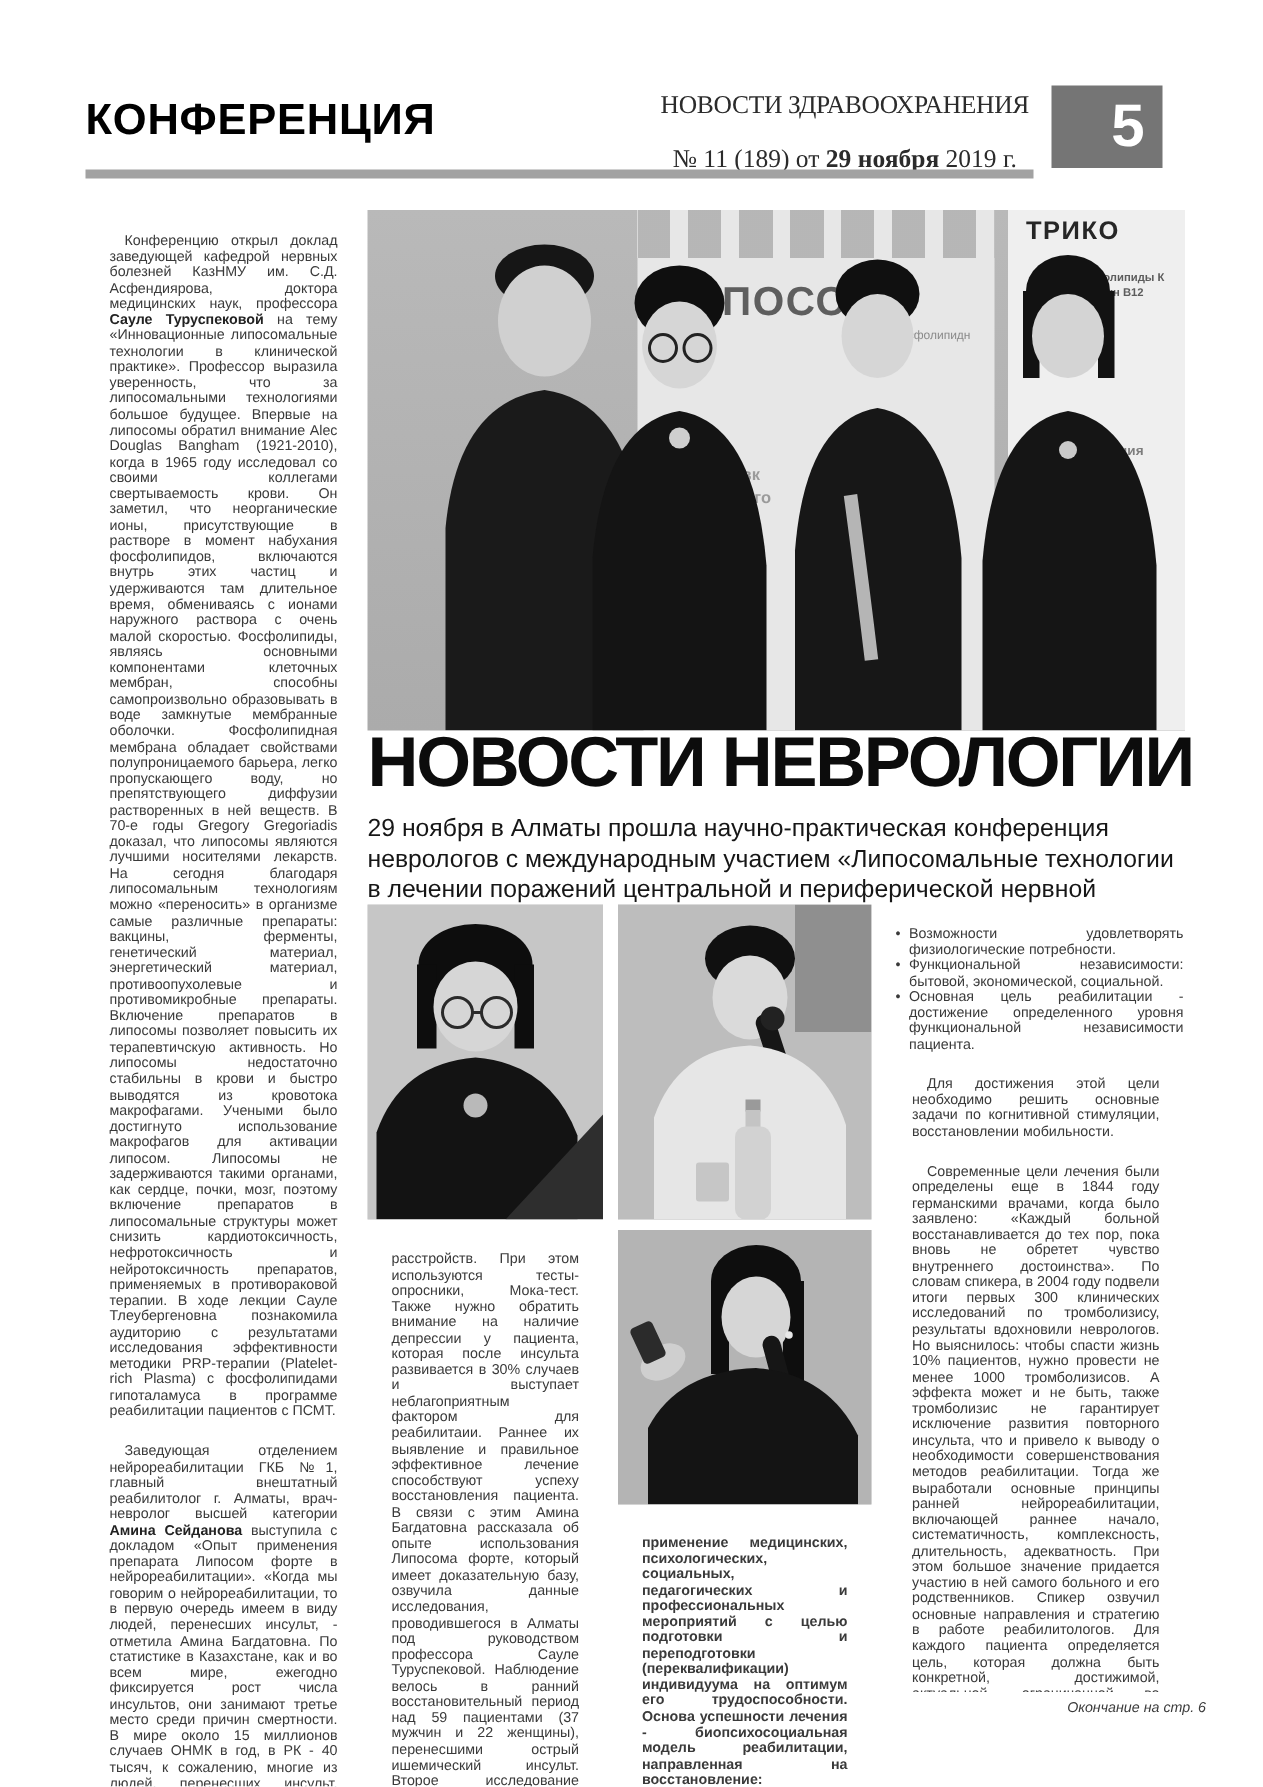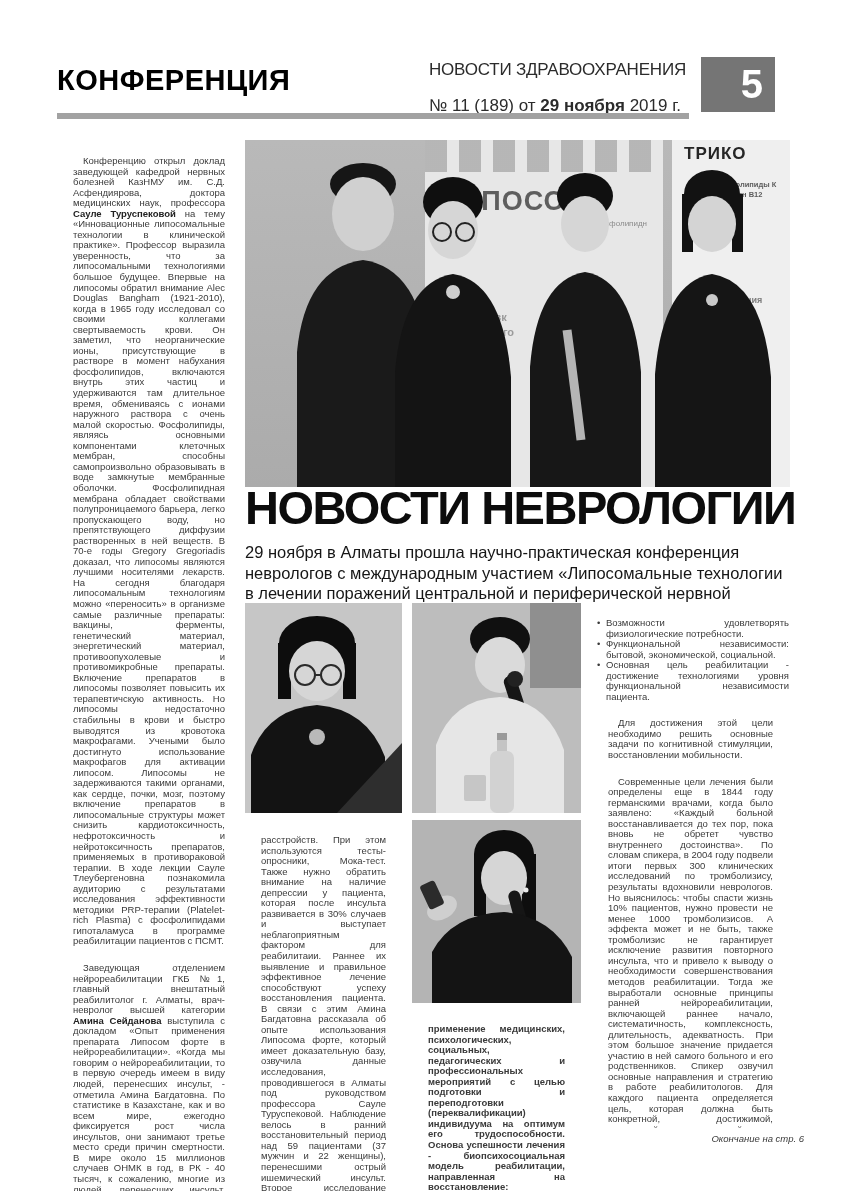--- a/index.html
+++ b/index.html
@@ -1,21 +1,21 @@
 <!DOCTYPE html>
 <html lang="ru"><head>
 <meta charset="utf-8">
 <style>
   html,body{margin:0;padding:0;background:#ffffff;}
   .page{position:relative;width:842px;height:1191px;background:#ffffff;overflow:hidden;
         font-family:"Liberation Sans", sans-serif;color:#333;}
   
   .section-title{position:absolute;left:57px;top:64px;font-size:29px;font-weight:bold;
         letter-spacing:.5px;color:#000;}
-  .masthead{position:absolute;right:156px;top:60px;text-align:left;color:#2b2b2b;}
+  .masthead{position:absolute;right:156px;top:60px;text-align:center;color:#2b2b2b;font-family:Liberation Serif, serif;}
   .masthead-title{font-size:17px;letter-spacing:-.2px;}
   .masthead-issue{font-size:17px;margin-top:16px;color:#2b2b2b;}
   .page-badge{position:absolute;left:701px;top:57px;width:74px;height:55px;background:#757575;
         color:#fff;font-size:40px;font-weight:bold;display:flex;align-items:center;
         justify-content:flex-end;padding-right:12px;box-sizing:border-box;}
   .header-rule{position:absolute;left:57px;top:113px;width:632px;height:6px;background:#a2a2a2;}
   
   .bodytext{font-size:9.5px;line-height:10.55px;text-align:justify;color:#3a3a3a;}
   .bodytext p{margin:16px;}
   .ind{text-indent:10px;}
@@ -181,21 +181,21 @@
       <ul class="bullets">
         <li>Ориентирования в окружающей среде, себе и во времени.</li>
         <li>Умения воспринимать и передавать информацию.</li>
       </ul>
     </div>
 
     <div class="col4 bodytext">
       <ul class="bullets">
         <li>Возможности удовлетворять физиологические потребности.</li>
         <li>Функциональной независимости: бытовой, экономической, социальной.</li>
-        <li>Основная цель реабилитации - достижение технологиями уровня функциональной независимости пациента.</li>
+        <li>Основная цель реабилитации - достижение определенного уровня функциональной независимости пациента.</li>
       </ul>
       <p class="ind">Для достижения этой цели необходимо решить основные задачи по когнитивной стимуляции, восстановлении мобильности.</p>
       <p class="ind">Современные цели лечения были определены еще в 1844 году германскими врачами, когда было заявлено: «Каждый больной восстанавливается до тех пор, пока вновь не обретет чувство внутреннего достоинства». По словам спикера, в 2004 году подвели итоги первых 300 клинических исследований по тромболизису, результаты вдохновили неврологов. Но выяснилось: чтобы спасти жизнь 10% пациентов, нужно провести не менее 1000 тромболизисов. А эффекта может и не быть, также тромболизис не гарантирует исключение развития повторного инсульта, что и привело к выводу о необходимости совершенствования методов реабилитации. Тогда же выработали основные принципы ранней нейрореабилитации, включающей раннее начало, систематичность, комплексность, длительность, адекватность. При этом большое значение придается участию в ней самого больного и его родственников. Спикер озвучил основные направления и стратегию в работе реабилитологов. Для каждого пациента определяется цель, которая должна быть конкретной, достижимой, актуальной, ограниченной во времени. Технология включает одновременное применение всех мероприятий, необходимых для восстановления пациента: организация работы отделения клиники по принципам эргономики, медикоментозная поддержка, нутритивное питание, адекватная компенсация белково-энергетических потребностей пациента (оценка и коррекция расстройств глотания, расчет и компенсация белково-энергетических потребностей, контроль адекватности водного баланса, диуреза и уровня электролитов), оценка и регуляция мочеиспускания и дефекации, профилактика осложнений, организации школы по уходу и реабилитации для родственников и больных.</p>
     </div>
 
     <div class="continued">Окончание на стр. 6</div>
   </div>
 
 </div>
 

